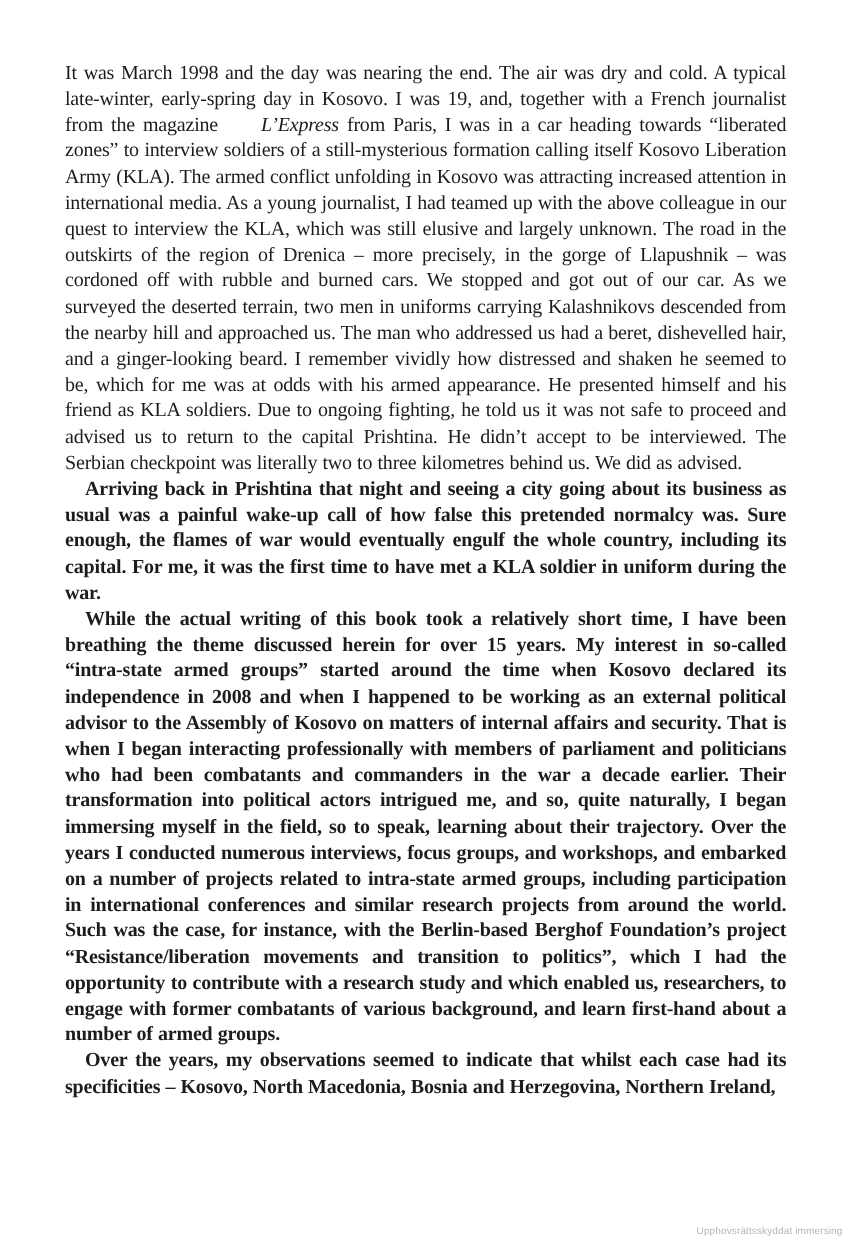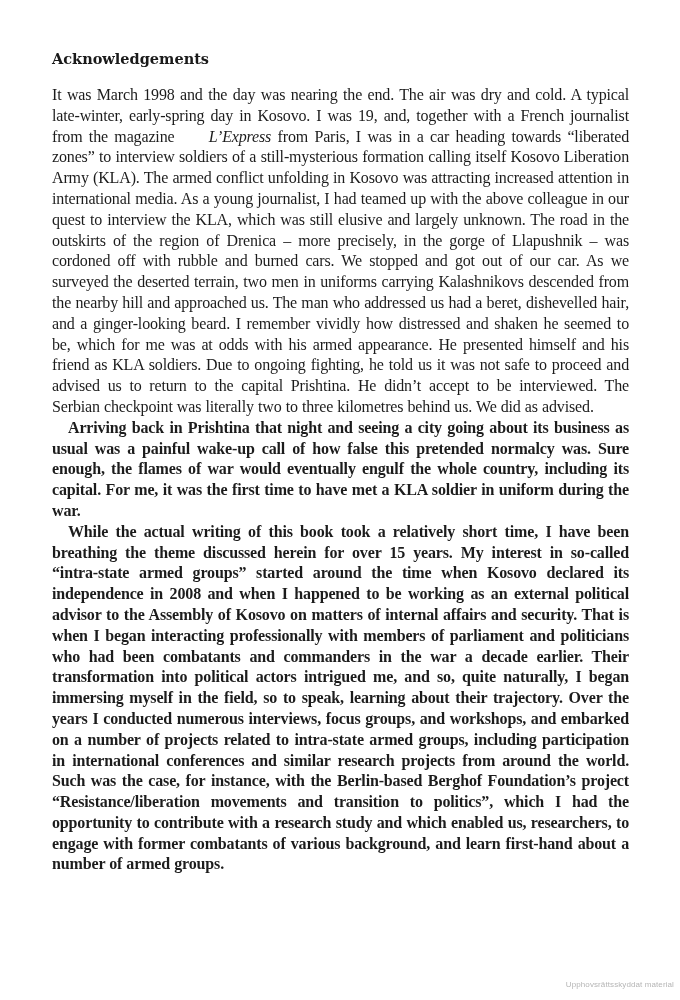--- a/index.html
+++ b/index.html
@@ -52,23 +52,23 @@
       font-family: "Liberation Sans", sans-serif;
       font-size: 8px;
       color: #b5b5b5;
       letter-spacing: 0.1px;
     }
   </style>
 </head>
 <body>
 
 <div class="page">
-  <h2 class="heading">Acknowledgements</h2>
 
   <p class="para"><span>It was March 1998 and the day was nearing the end. The air was dry and cold. A typical late-winter, early-spring day in Kosovo. I was 19, and, together with a French journalist from the magazine </span><em>L’Express</em><span> from Paris, I was in a car heading towards “liberated zones” to interview soldiers of a still-mysterious formation calling itself Kosovo Liberation Army (KLA). The armed conflict unfolding in Kosovo was attracting increased attention in international media. As a young journalist, I had teamed up with the above colleague in our quest to interview the KLA, which was still elusive and largely unknown. The road in the outskirts of the region of Drenica – more precisely, in the gorge of Llapushnik – was cordoned off with rubble and burned cars. We stopped and got out of our car. As we surveyed the deserted terrain, two men in uniforms carrying Kalashnikovs descended from the nearby hill and approached us. The man who addressed us had a beret, dishevelled hair, and a ginger-looking beard. I remember vividly how distressed and shaken he seemed to be, which for me was at odds with his armed appearance. He presented himself and his friend as KLA soldiers. Due to ongoing fighting, he told us it was not safe to proceed and advised us to return to the capital Prishtina. He didn’t accept to be interviewed. The Serbian checkpoint was literally two to three kilometres behind us. We did as advised.</span></p>
 
   <p class="para indent">Arriving back in Prishtina that night and seeing a city going about its business as usual was a painful wake-up call of how false this pretended normalcy was. Sure enough, the flames of war would eventually engulf the whole country, including its capital. For me, it was the first time to have met a KLA soldier in uniform during the war.</p>
 
   <p class="para indent">While the actual writing of this book took a relatively short time, I have been breathing the theme discussed herein for over 15 years. My interest in so-called “intra-state armed groups” started around the time when Kosovo declared its independence in 2008 and when I happened to be working as an external political advisor to the Assembly of Kosovo on matters of internal affairs and security. That is when I began interacting professionally with members of parliament and politicians who had been combatants and commanders in the war a decade earlier. Their transformation into political actors intrigued me, and so, quite naturally, I began immersing myself in the field, so to speak, learning about their trajectory. Over the years I conducted numerous interviews, focus groups, and workshops, and embarked on a number of projects related to intra-state armed groups, including participation in international conferences and similar research projects from around the world. Such was the case, for instance, with the Berlin-based Berghof Foundation’s project “Resistance/liberation movements and transition to politics”, which I had the opportunity to contribute with a research study and which enabled us, researchers, to engage with former combatants of various background, and learn first-hand about a number of armed groups.</p>
 
+  <p class="para indent">Over the years, my observations seemed to indicate that whilst each case had its specificities – Kosovo, North Macedonia, Bosnia and Herzegovina, Northern Ireland,</p>
 </div>
 
-<div class="watermark">Upphovsrättsskyddat material</div>
+<div class="watermark">Upphovsrättsskyddat immersing</div>
 
 </body></html>

